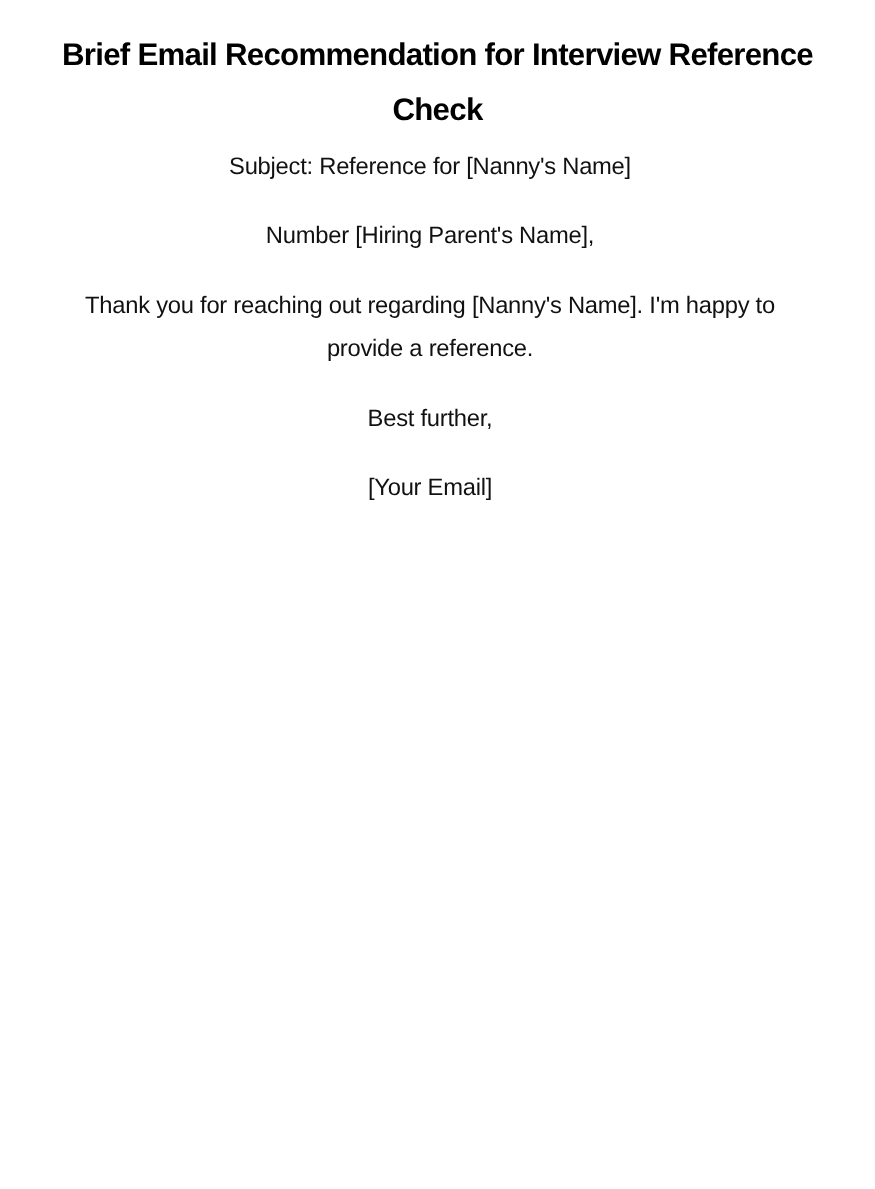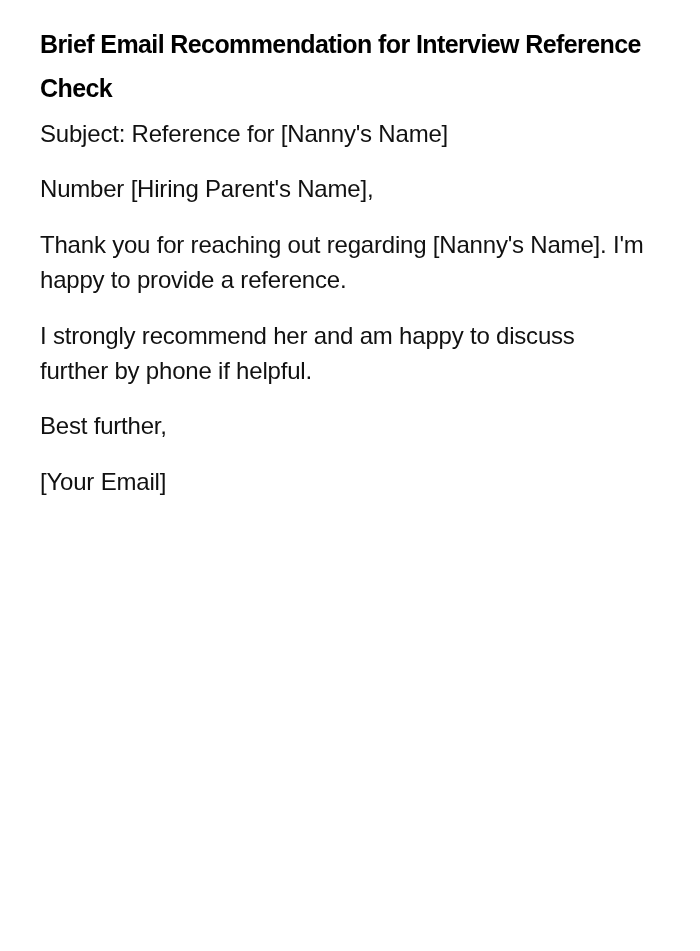--- a/index.html
+++ b/index.html
@@ -12,32 +12,33 @@
       height: 951px;
       overflow: hidden;
       font-family: "Liberation Sans", "DejaVu Sans", sans-serif;
       color: #111111;
     }
     .page {
       position: relative;
       padding: 22px 40px 0 40px;
       box-sizing: border-box;
       width: 700px;
+      text-align: center;
     }
     .title {
       font-family: "Liberation Sans", sans-serif;
       font-weight: bold;
       font-size: 25px;
       line-height: 44px;
       letter-spacing: -0.6px;
       margin: 0 0 6px 0;
       color: #000000;
     }
     .para {
-      font-size: 24px;
+      font-size: 19px;
       line-height: 35.4px;
       margin: 0 12px 20px 0;
       letter-spacing: -0.2px;
       color: #111111;
     }
     .para.single {
       margin-bottom: 20px;
     }
   </style>
 </head>
@@ -47,19 +48,18 @@
   <h1 class="title">Brief Email Recommendation for Interview Reference Check</h1>
 
   <p class="para single">Subject: Reference for [Nanny's Name]</p>
 
   <p class="para single">Number [Hiring Parent's Name],</p>
 
   <p class="para">Thank you for reaching out regarding [Nanny's Name]. I'm happy to provide a reference.</p>
 
 
 
-  <p class="para">I strongly recommend her and am happy to discuss further by phone if helpful.</p>
 
   <p class="para single">Best further,</p>
 
   <p class="para single">[Your Email]</p>
 
 </div>
 
 </body></html>

